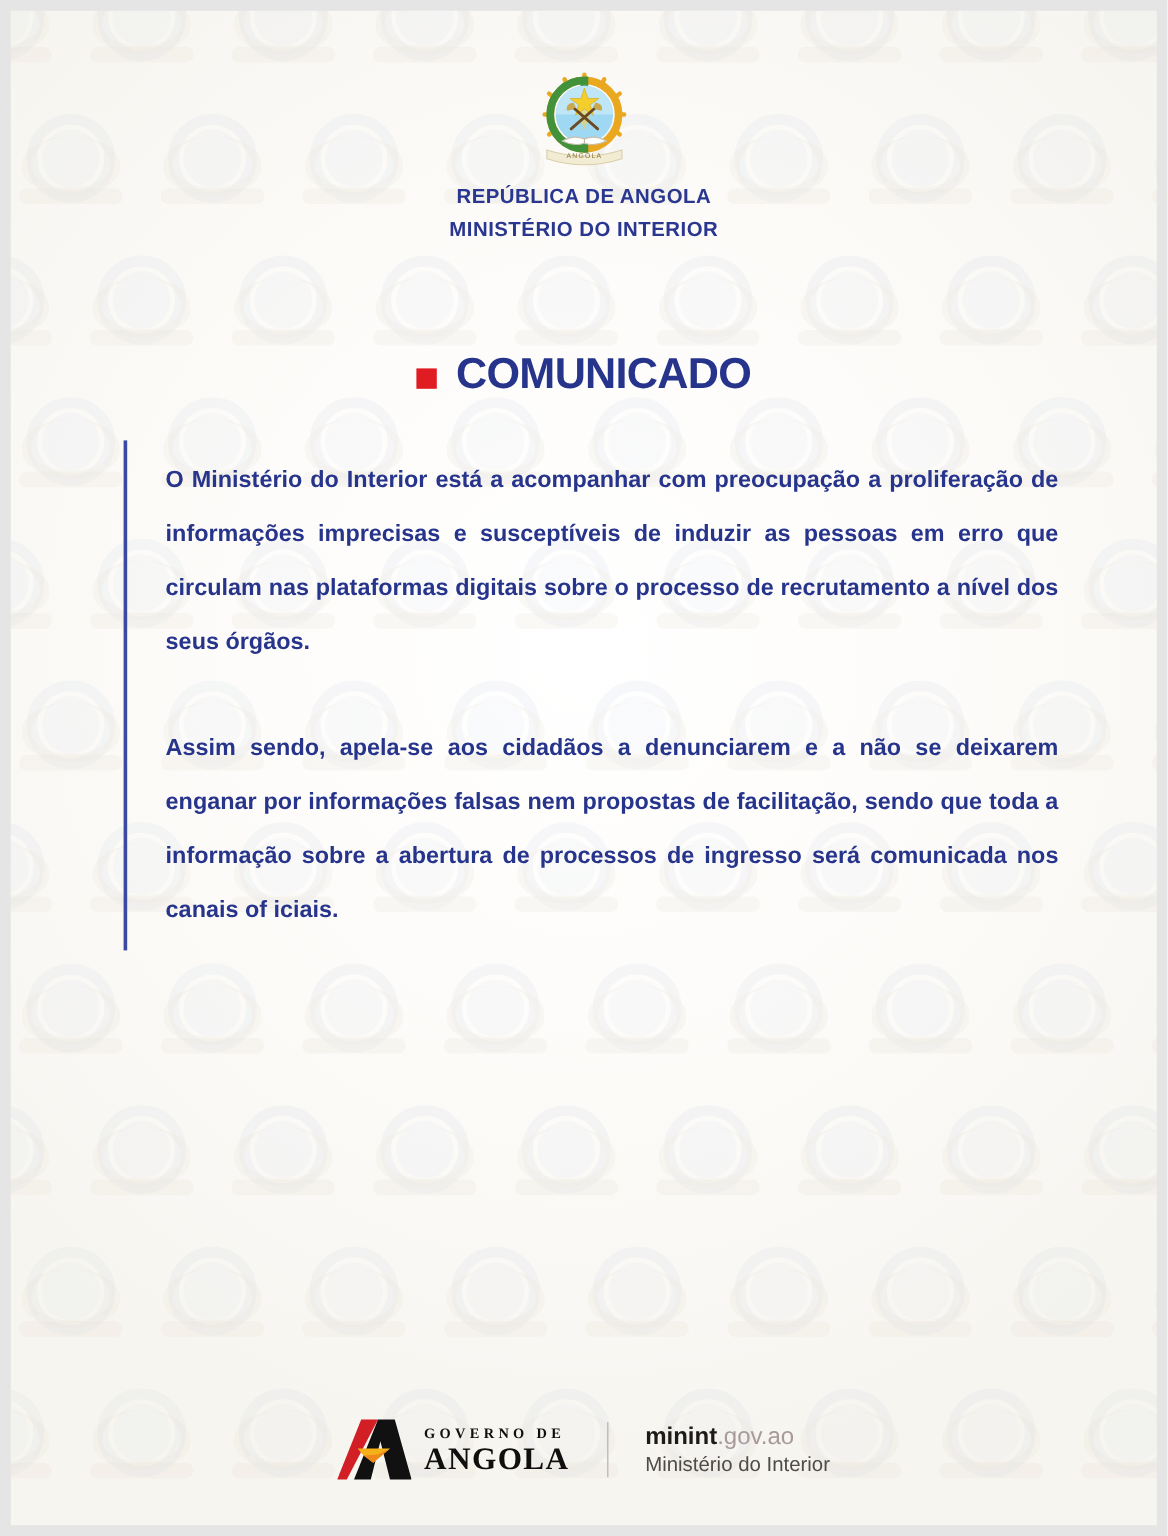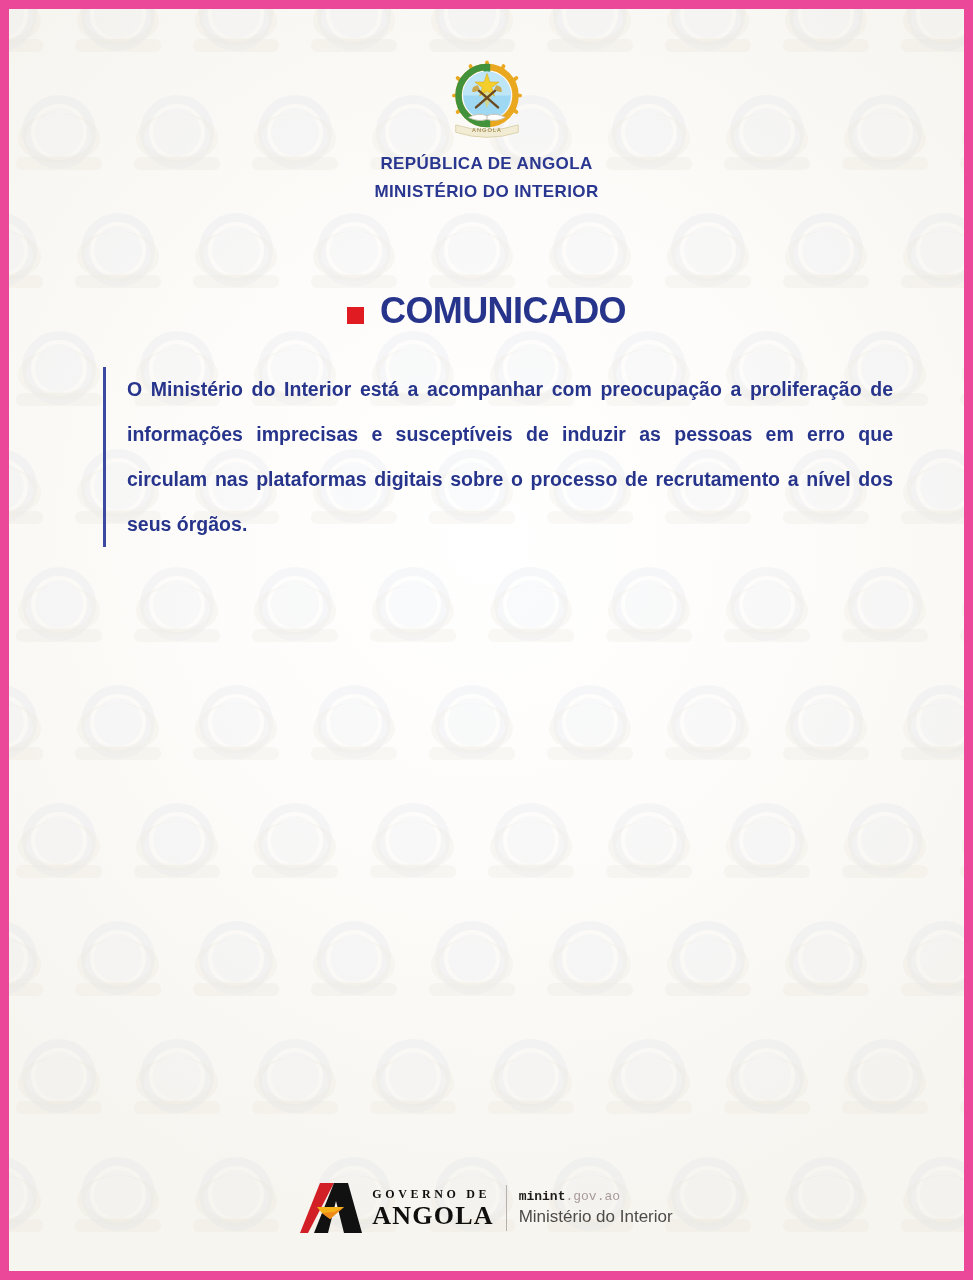--- a/index.html
+++ b/index.html
@@ -10,21 +10,21 @@
   }
   body {
     font-family: "Liberation Sans", sans-serif;
   }
 
   .page {
     position: relative;
     width: 973px;
     height: 1280px;
     overflow: hidden;
-    background: #ec4899;
+    background: #e5e5e5;
     box-sizing: border-box;
   }
 
   
   .paper {
     position: absolute;
     left: 9px;
     top: 9px;
     right: 9px;
     bottom: 9px;
@@ -156,21 +156,21 @@
     border-left: 3px solid #3b4aa0;
     padding-left: 21px;
     box-sizing: border-box;
   }
   .para {
     color: #27348b;
     font-size: 19.5px;
     font-weight: 700;
     line-height: 45px;
     text-align: justify;
-    margin: 0;
+    margin: 11px;
   }
   .para + .para { margin-top: 43px; }
   .para:last-child { }
 
   
   .signature {
     position: absolute;
     left: 115px;
     top: 962px;
     width: 772px;
@@ -183,21 +183,21 @@
 
   
   .footer {
     position: absolute;
     left: 0;
     right: 0;
     top: 1172px;
     display: flex;
     align-items: center;
     justify-content: center;
-    gap: 7px;
+    gap: 26px;
   }
   .gov-logo {
     display: flex;
     align-items: center;
     gap: 10px;
   }
   .gov-mark { width: 62px; height: 54px; display: block; }
   .gov-words {
     line-height: 1;
     color: #100f0d;
@@ -217,23 +217,22 @@
   .footer-sep {
     width: 1px;
     height: 46px;
     background: #b6b2ab;
     margin: 0 5px;
   }
   .minint {
     line-height: 1.25;
   }
   .minint-top {
-    font-size: 13px;
+    font-size: 20px;
     color: #2a2623;
-    font-family: Liberation Mono, monospace;
   }
   .minint-top .brand { font-weight: 700; color: #1d1a18; }
   .minint-top .tld { font-weight: 400; color: #a89a9a; }
   .minint-bottom {
     font-size: 17px;
     color: #4e4b48;
     font-weight: 400;
   }
 </style>
 </head>
@@ -885,20 +884,21 @@
       <div class="org-line org-2">MINISTÉRIO DO INTERIOR</div>
     </div>
 
     <div class="title-row">
       <span class="title-bullet"></span>
       <span class="title-text">COMUNICADO</span>
     </div>
 
     <div class="body-block">
       <p class="para">O Ministério do Interior está a acompanhar com preocupação a proliferação de informações imprecisas e susceptíveis de induzir as pessoas em erro que circulam nas plataformas digitais sobre o processo de recrutamento a nível dos seus órgãos.</p>
+      <p class="para">Assim sendo, apela-se aos cidadãos a denunciarem e a não se deixarem enganar por informações falsas nem propostas de facilitação, sendo que toda a informação sobre a abertura de processos de ingresso será comunicada nos canais of iciais.</p>
     </div>
 
 
     <div class="footer">
       <div class="gov-logo">
         <svg class="gov-mark" viewBox="0 0 62 54">
           <polygon points="20,2 34,2 8,52 0,52" fill="#d21f26"></polygon>
           <polygon points="34,2 48,2 62,52 44,52 36,20 28,52 14,52" fill="#111111"></polygon>
           <polygon points="17,26 44,26 30,38 22,32" fill="#f5b11a"></polygon>
           <polygon points="22,32 30,38 44,26 34,31" fill="#ef8a1a"></polygon>

